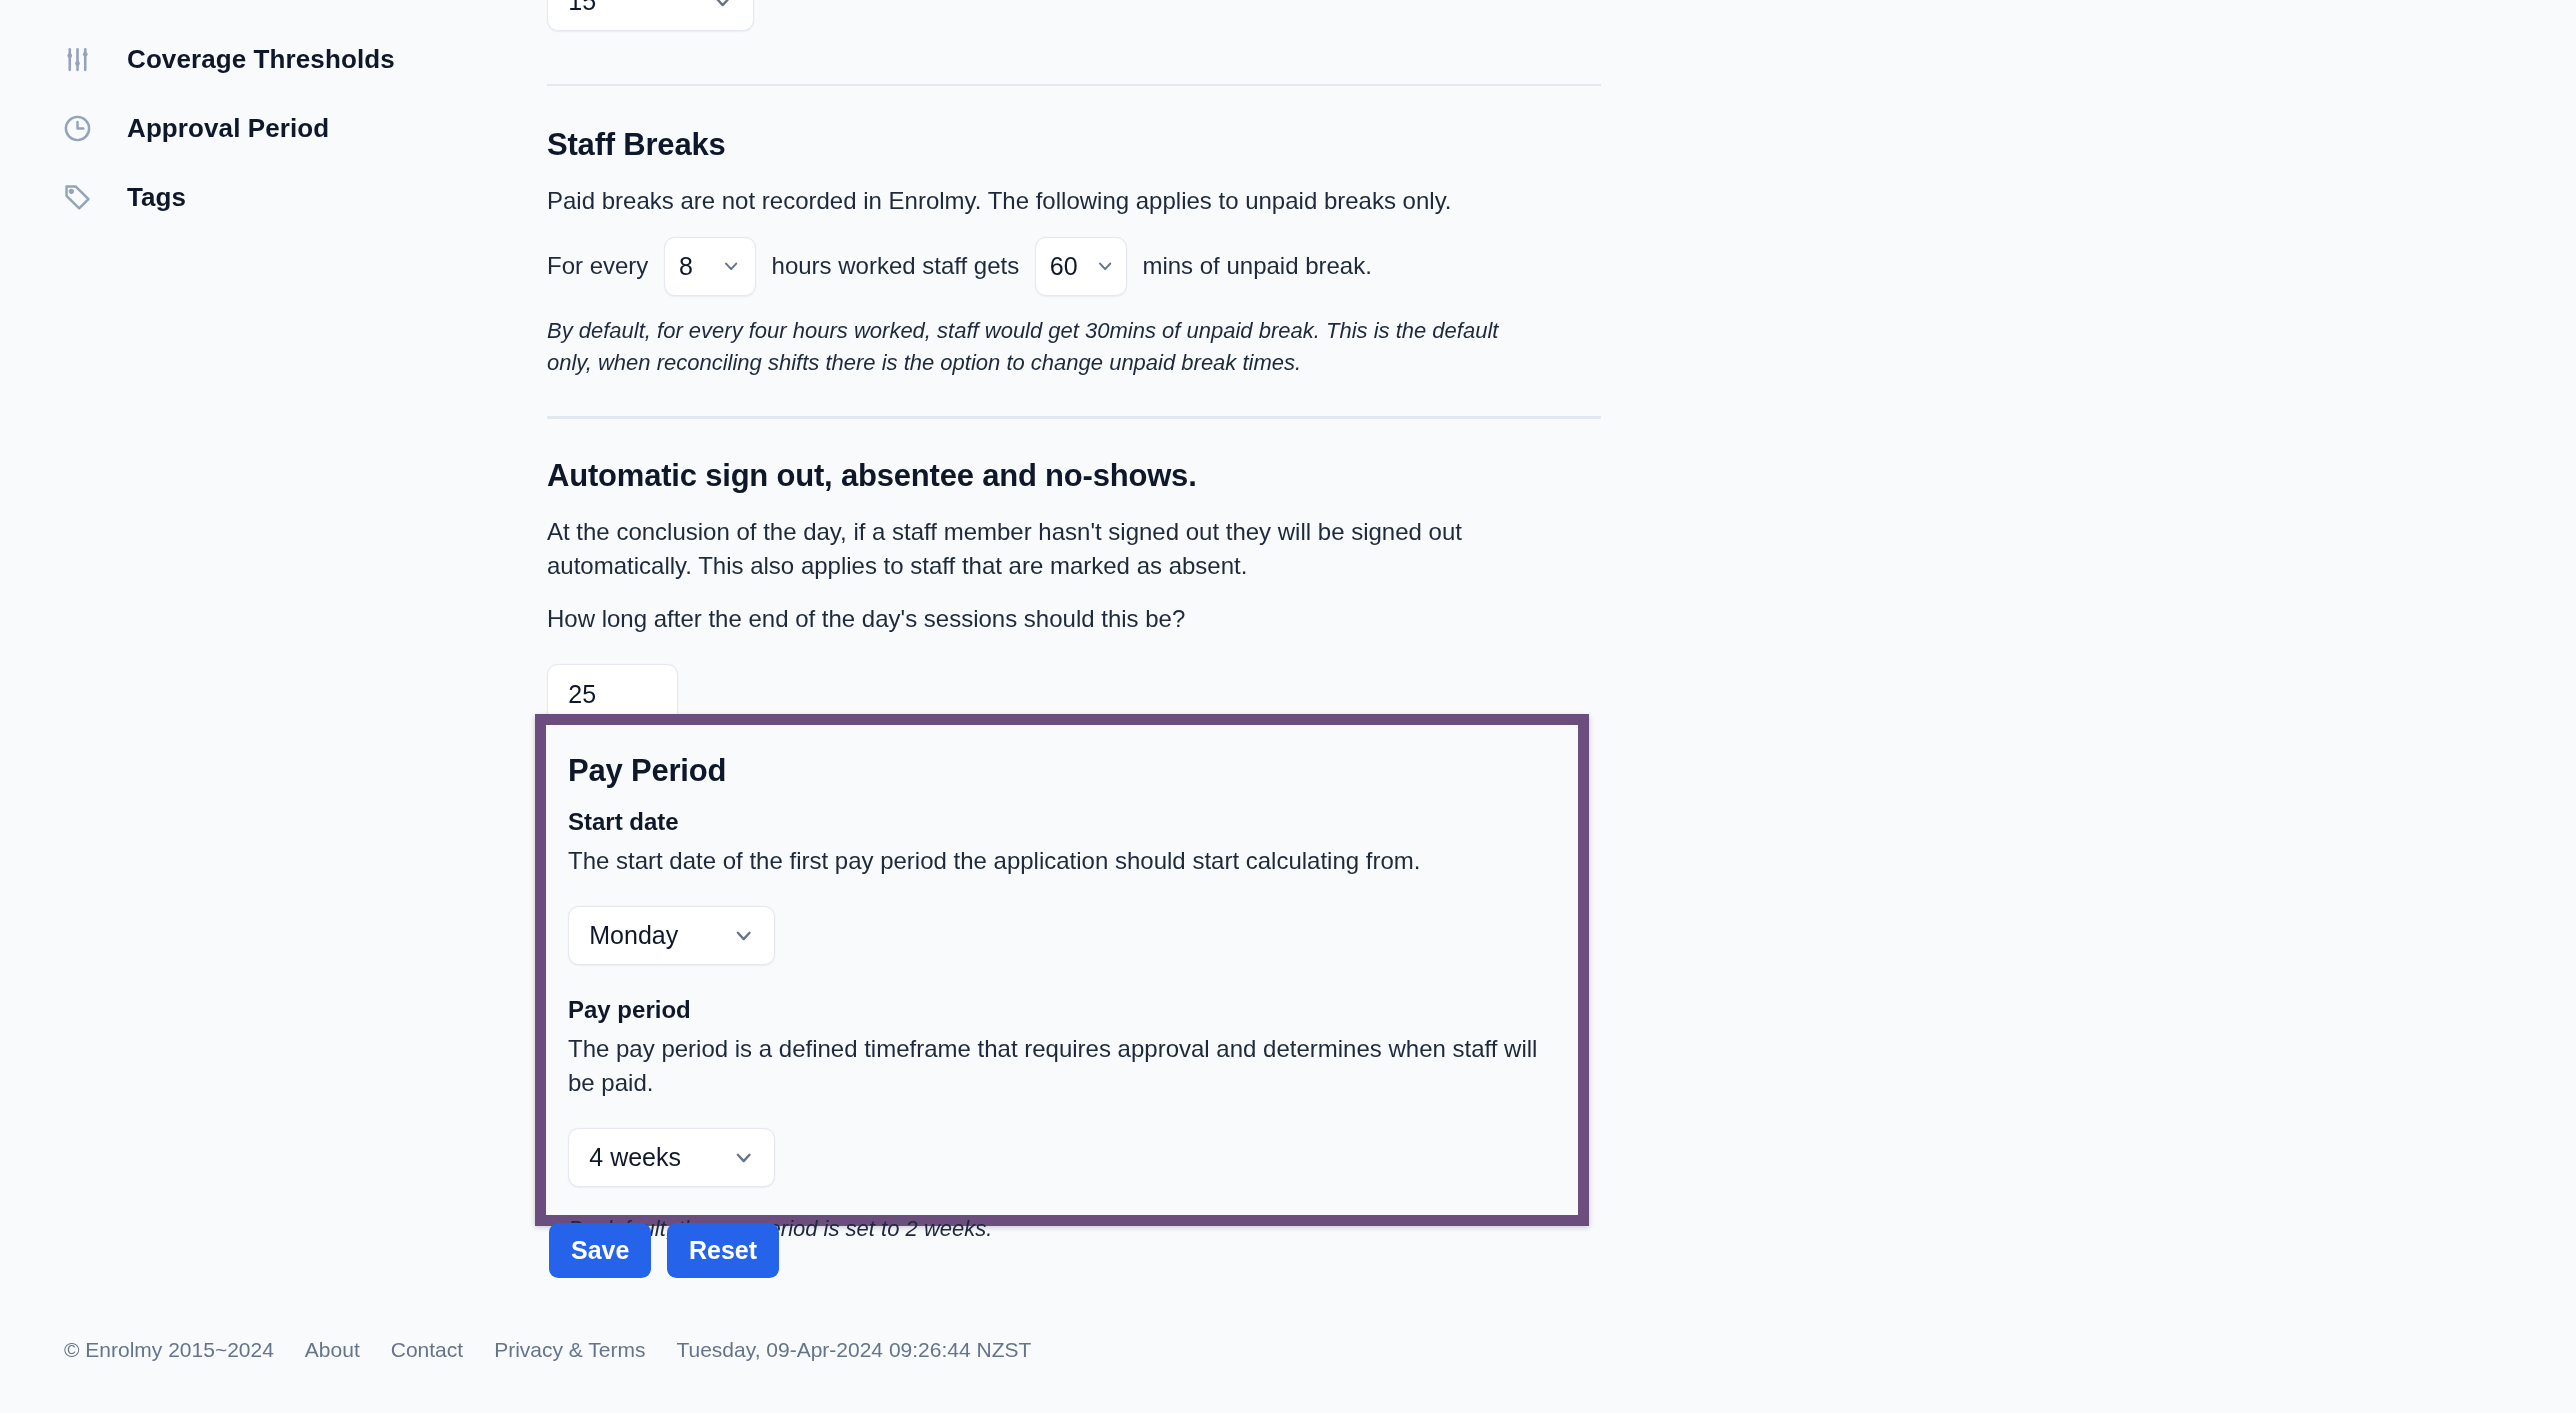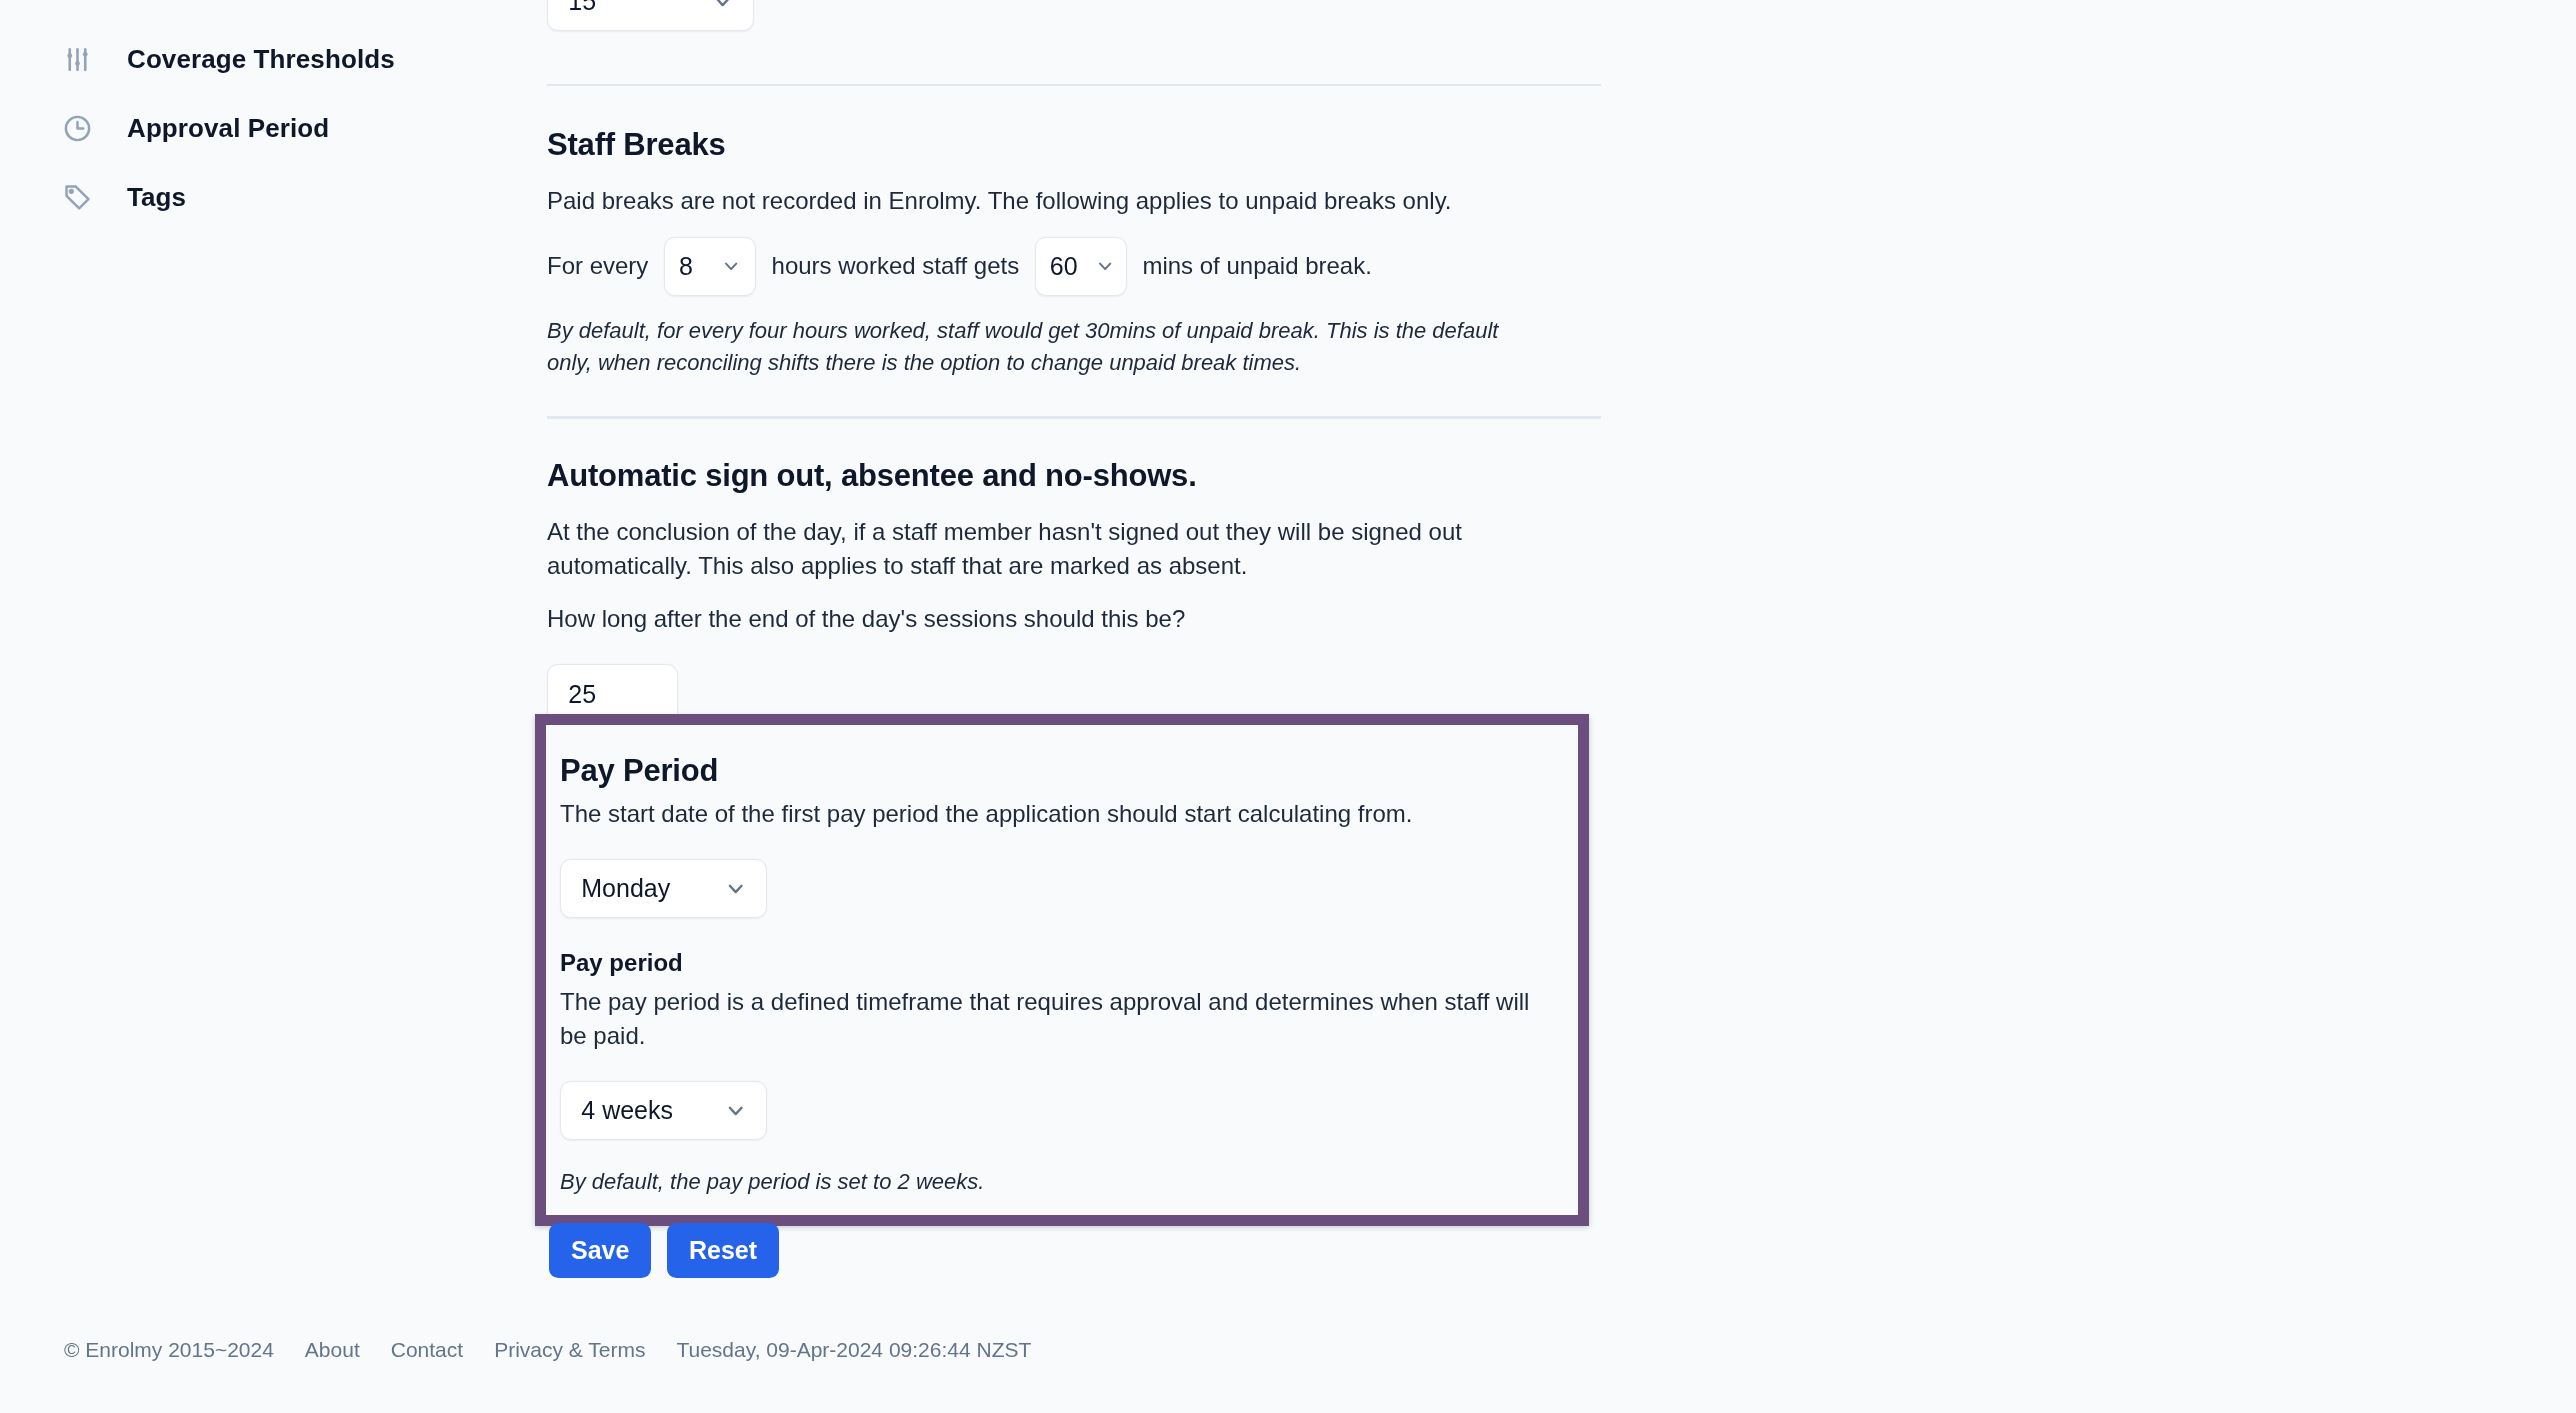--- a/index.html
+++ b/index.html
@@ -158,21 +158,21 @@
     position: absolute;
     left: 535px;
     top: 714px;
     width: 1054px;
     height: 512px;
     border: 11px solid #6b4d7e;
     background: #f8fafc;
     box-shadow: 0 2.3px 5.5px rgba(15,23,42,0.22);
   }
   .paycard-inner {
-    padding: 28px 19px 0 14px;
+    padding: 28px 19px 0 22px;
   }
 
   
   .btn {
     display: inline-flex;
     align-items: center;
     justify-content: center;
     height: 55px;
     border: none;
     border-radius: 9.4px;
@@ -307,20 +307,21 @@
 
     <div class="hint" style="margin-top:28px;">Default setting is 60 mins.</div>
 
   </main>
 
   <section class="paycard">
     <div class="paycard-inner">
 
       <div class="section-title">Pay Period</div>
 
+      <div class="label-bold" style="margin-top:19px;">Start date</div>
       <div class="body-text" style="margin-top:7.8px;">The start date of the first pay period the application should start calculating from.</div>
 
       <div class="select w-wide" style="margin-top:28px;">
         <span class="select-value">Monday</span>
         <span class="select-caret">
           <svg width="23.4" height="23.4" viewBox="0 0 24 24" fill="none" stroke="currentColor" stroke-width="2.4" stroke-linecap="round" stroke-linejoin="round">
               <polyline points="6 9 12 15.5 18 9"></polyline>
             </svg>
         </span>
       </div>

